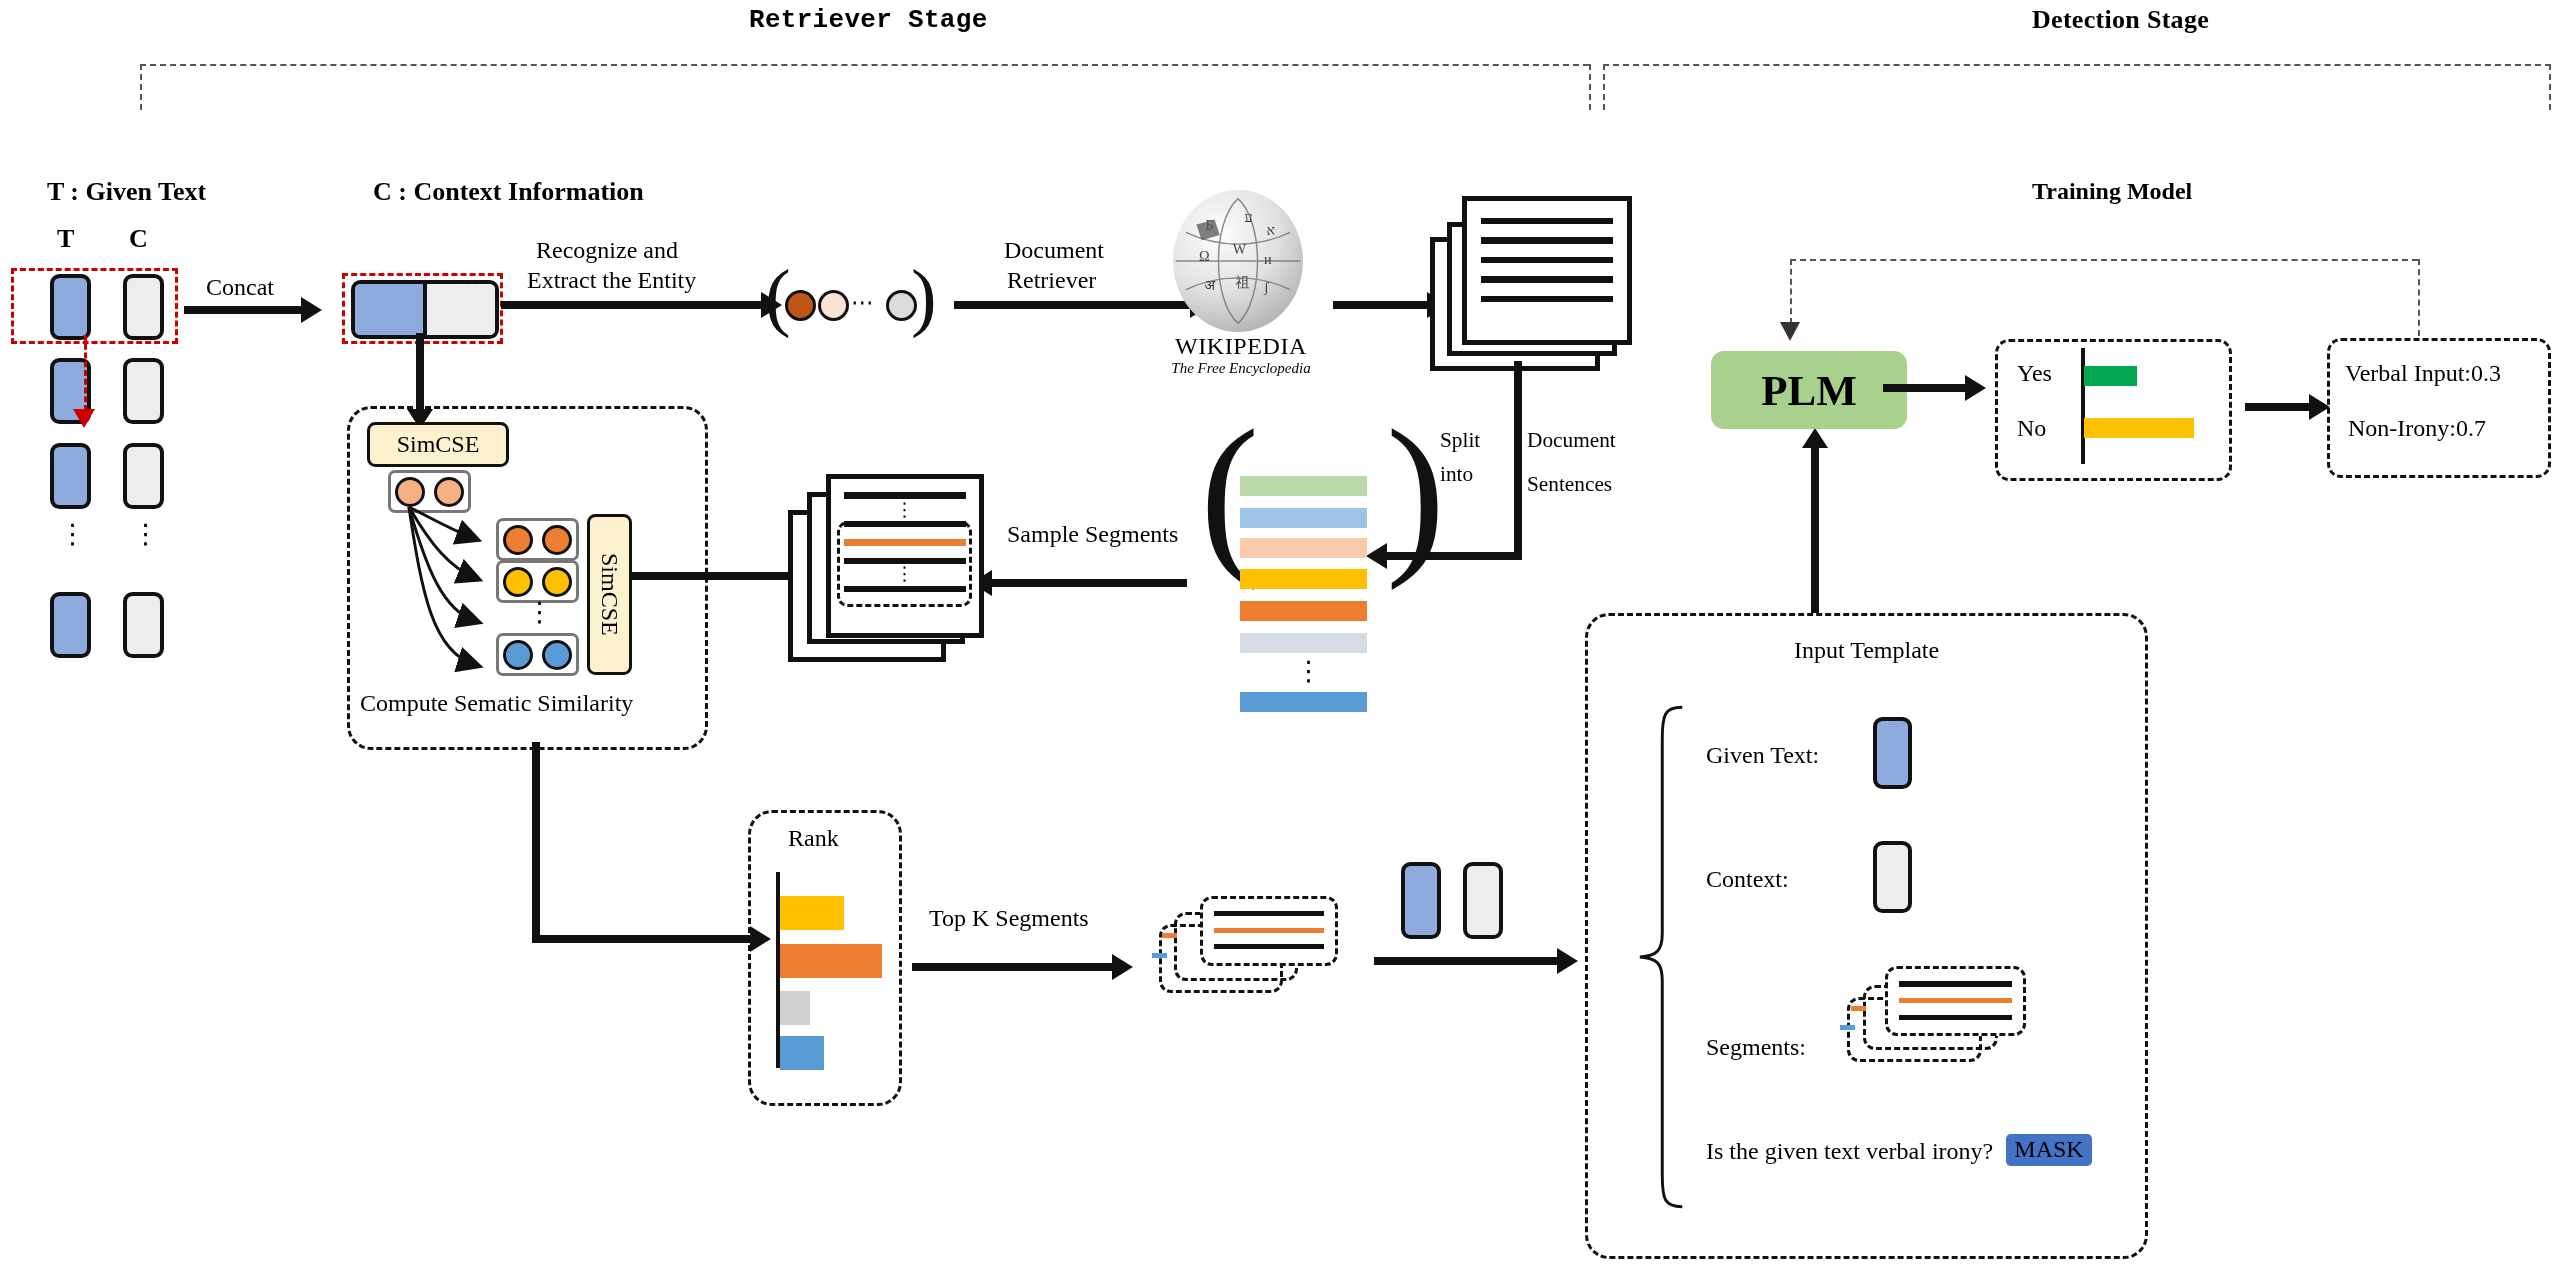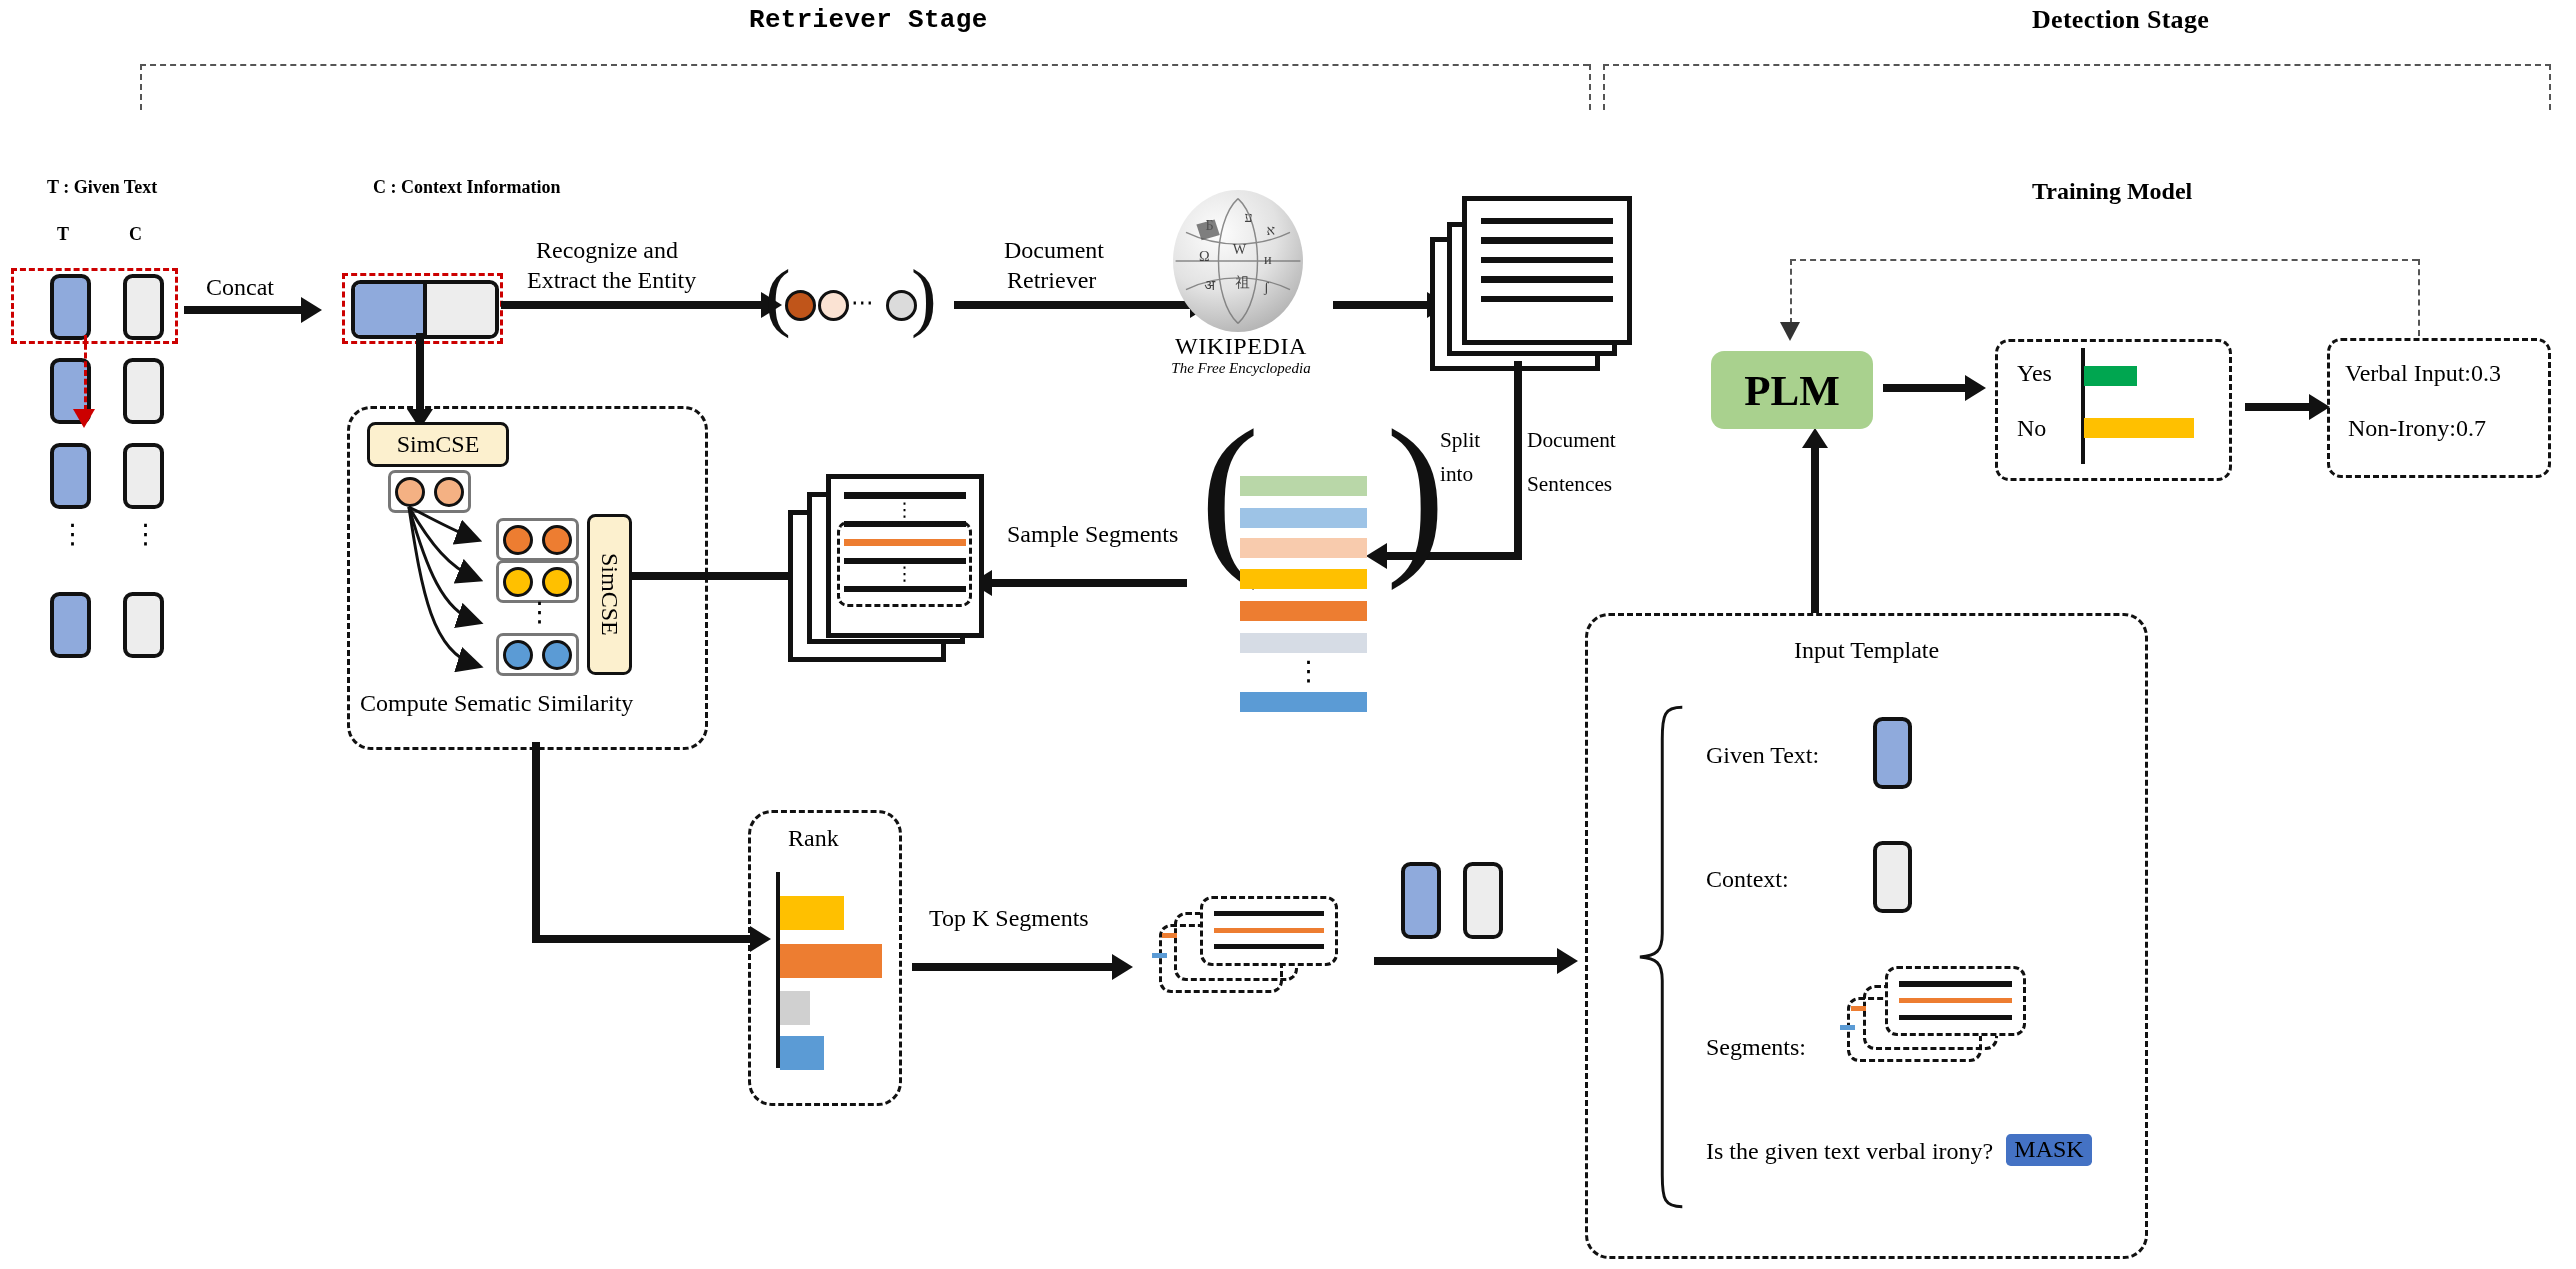--- a/index.html
+++ b/index.html
@@ -1,21 +1,21 @@
 <!DOCTYPE html>
 <html style="font-size:9.5px"><head>
 <meta charset="utf-8">
 <style>
   html,body{margin:0;padding:0;background:#fff;}
   body{width:2576px;height:1269px;position:relative;overflow:hidden;
        font-family:"Liberation Serif", serif; color:#000;}
   .abs{position:absolute;}
   .ttl{font-weight:bold;font-size:26px;letter-spacing:0.3px;white-space:nowrap;}
   .lbl{font-size:24px;white-space:nowrap;}
-  .lbl-b{font-size:18px;font-weight:bold;white-space:nowrap;}
+  .lbl-b{font-size:26px;font-weight:bold;white-space:nowrap;}
   .lbl-s{font-size:21.3px;white-space:nowrap;}
 
   
   .tbox{background:#8FAADC;border:4.1px solid #111;border-radius:9.5px;}
   .cbox{background:#EDEDED;border:4.1px solid #111;border-radius:9.5px;}
   .reddash{border:3.6px dashed #CC0000;}
   .blkdash{border:3.6px dashed #111;border-radius:24px;}
   .blkdash-sq{border:3.6px dashed #111;border-radius:14.2px;}
 
   
@@ -284,21 +284,21 @@
   <div style="height:5.3px;background:#111;margin:11.3px 10.7px 0 10.7px;"></div>
 </div>
 <div class="abs bar" style="left:1851px;top:1006px;width:15.4px;height:5.3px;background:#ED7D31;"></div>
 <div class="abs bar" style="left:1840px;top:1025px;width:15.4px;height:5.3px;background:#5B9BD5;"></div>
 
 <div class="abs lbl" style="left:1706px;top:1138px;">Is the given text verbal irony?</div>
 <div class="abs mask" style="left:2006px;top:1134px;">MASK</div>
 
 <div class="abs arrVU" style="left:1811px;top:447px;height:166px;"></div>
 
-<div class="abs plm" style="left:1711px;top:351px;width:162px;height:78px;">PLM</div>
+<div class="abs plm" style="left:1711px;top:351px;width:196px;height:78px;">PLM</div>
 
 <div class="abs lbl" style="left:2032px;top:178px;font-weight:bold;">Training Model</div>
 <div class="abs dline" style="left:1790px;top:259px;width:628px;"></div>
 <div class="abs dlineV" style="left:2418px;top:259px;height:77px;"></div>
 <div class="abs dlineV" style="left:1790px;top:259px;height:65px;"></div>
 <div class="abs" style="left:1780px;top:322px;width:0;height:0;border-left:10.7px solid transparent;border-right:10.7px solid transparent;border-top:19px solid #333;"></div>
 
 <div class="abs arrH" style="left:1883px;top:384px;width:83px;"></div>
 
 <div class="abs blkdash-sq" style="left:1995px;top:339px;width:231px;height:136px;"></div>

